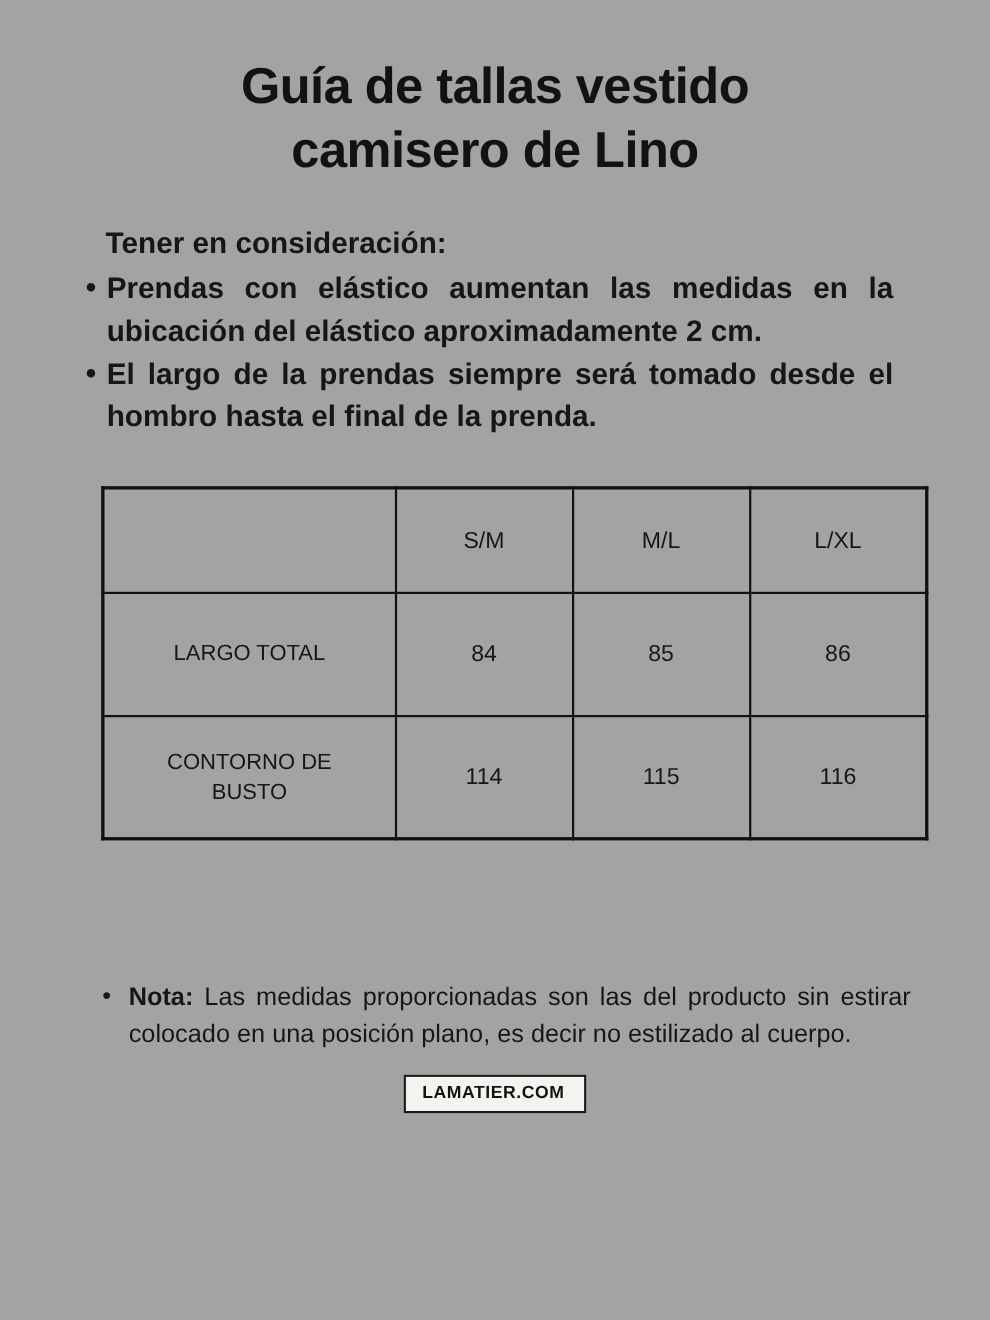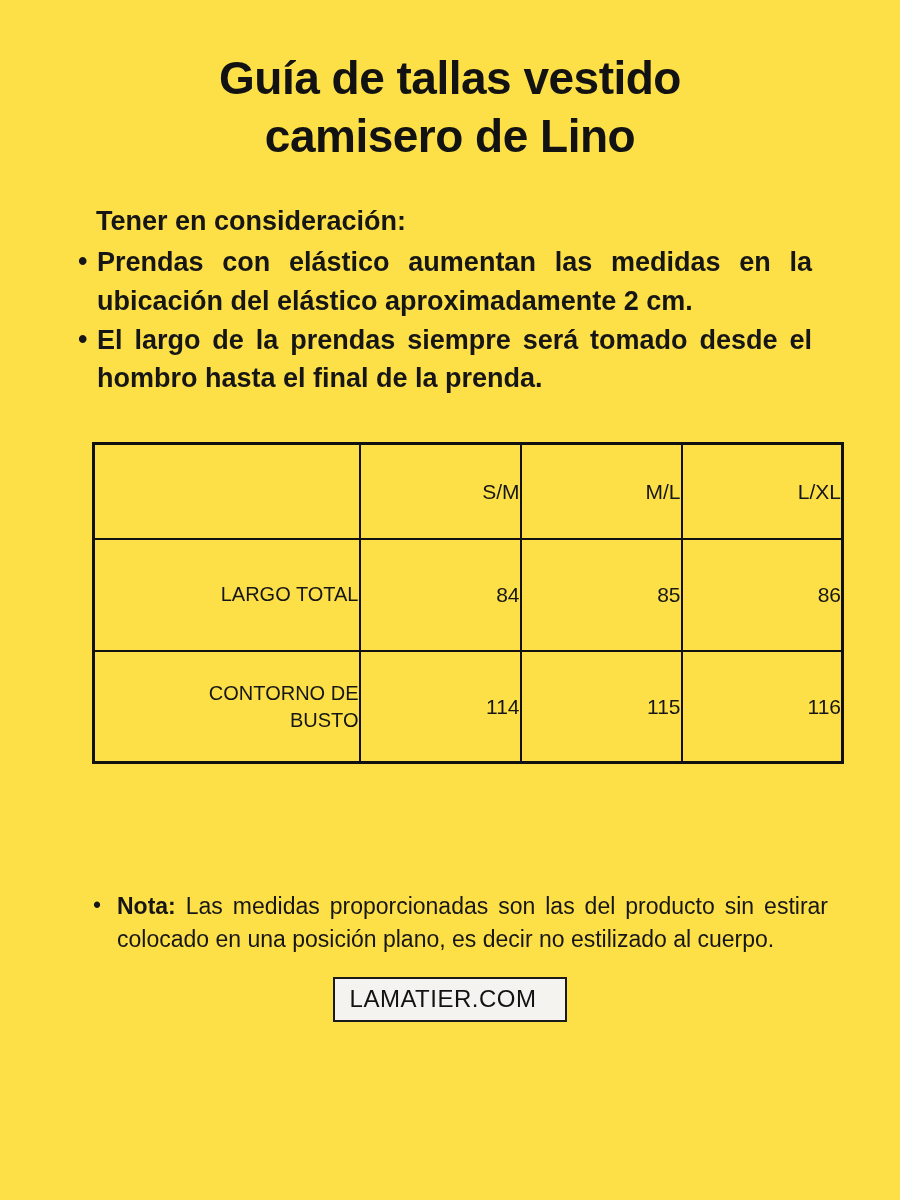--- a/index.html
+++ b/index.html
@@ -1,21 +1,21 @@
 <!DOCTYPE html>
 <html><head>
 <meta charset="utf-8">
 <style>
   * { box-sizing: border-box; }
   html, body { margin: 0; padding: 0; }
   .page {
     position: relative;
     width: 900px;
     height: 1200px;
-    background: #fde047;
+    background: #a3a3a3;
     color: #161616;
     font-family: "Liberation Sans", sans-serif;
     overflow: hidden;
   }
   .title {
     margin: 0;
     padding-top: 50px;
     text-align: center;
     font-size: 46px;
     line-height: 1.26;
@@ -49,21 +49,21 @@
     top: -1px;
   }
   .size-table {
     border-collapse: collapse;
     margin: 44px 0 0 92px;
     width: 749px;
     table-layout: fixed;
   }
   .size-table th, .size-table td {
     border: 2.5px solid #111111;
-    text-align: right;
+    text-align: center;
     vertical-align: middle;
     font-weight: normal;
     padding: 0;
   }
   .size-table { border: 3px solid #111111; }
   .col-label { width: 266px; }
   .col-size  { width: 161px; }
   .header-row th { height: 95px; font-size: 21px; }
   .data-row td { height: 112px; font-size: 21px; }
   .row-label span {
@@ -87,23 +87,23 @@
     top: -1px;
   }
   .note strong { font-weight: bold; }
   .footer {
     margin-top: 20px;
     text-align: center;
   }
   .brand-box {
     display: inline-block;
     border: 2px solid #1a1a1a;
-    padding: 6px 29px 7px 15px;
-    font-size: 24px;
-    font-weight: normal;
+    padding: 6px 18px 7px 15px;
+    font-size: 16px;
+    font-weight: bold;
     letter-spacing: 0.5px;
     color: #121212;
     background: #f4f3f0;
   }
 </style>
 </head>
 <body>
 
 <div class="page">
 

